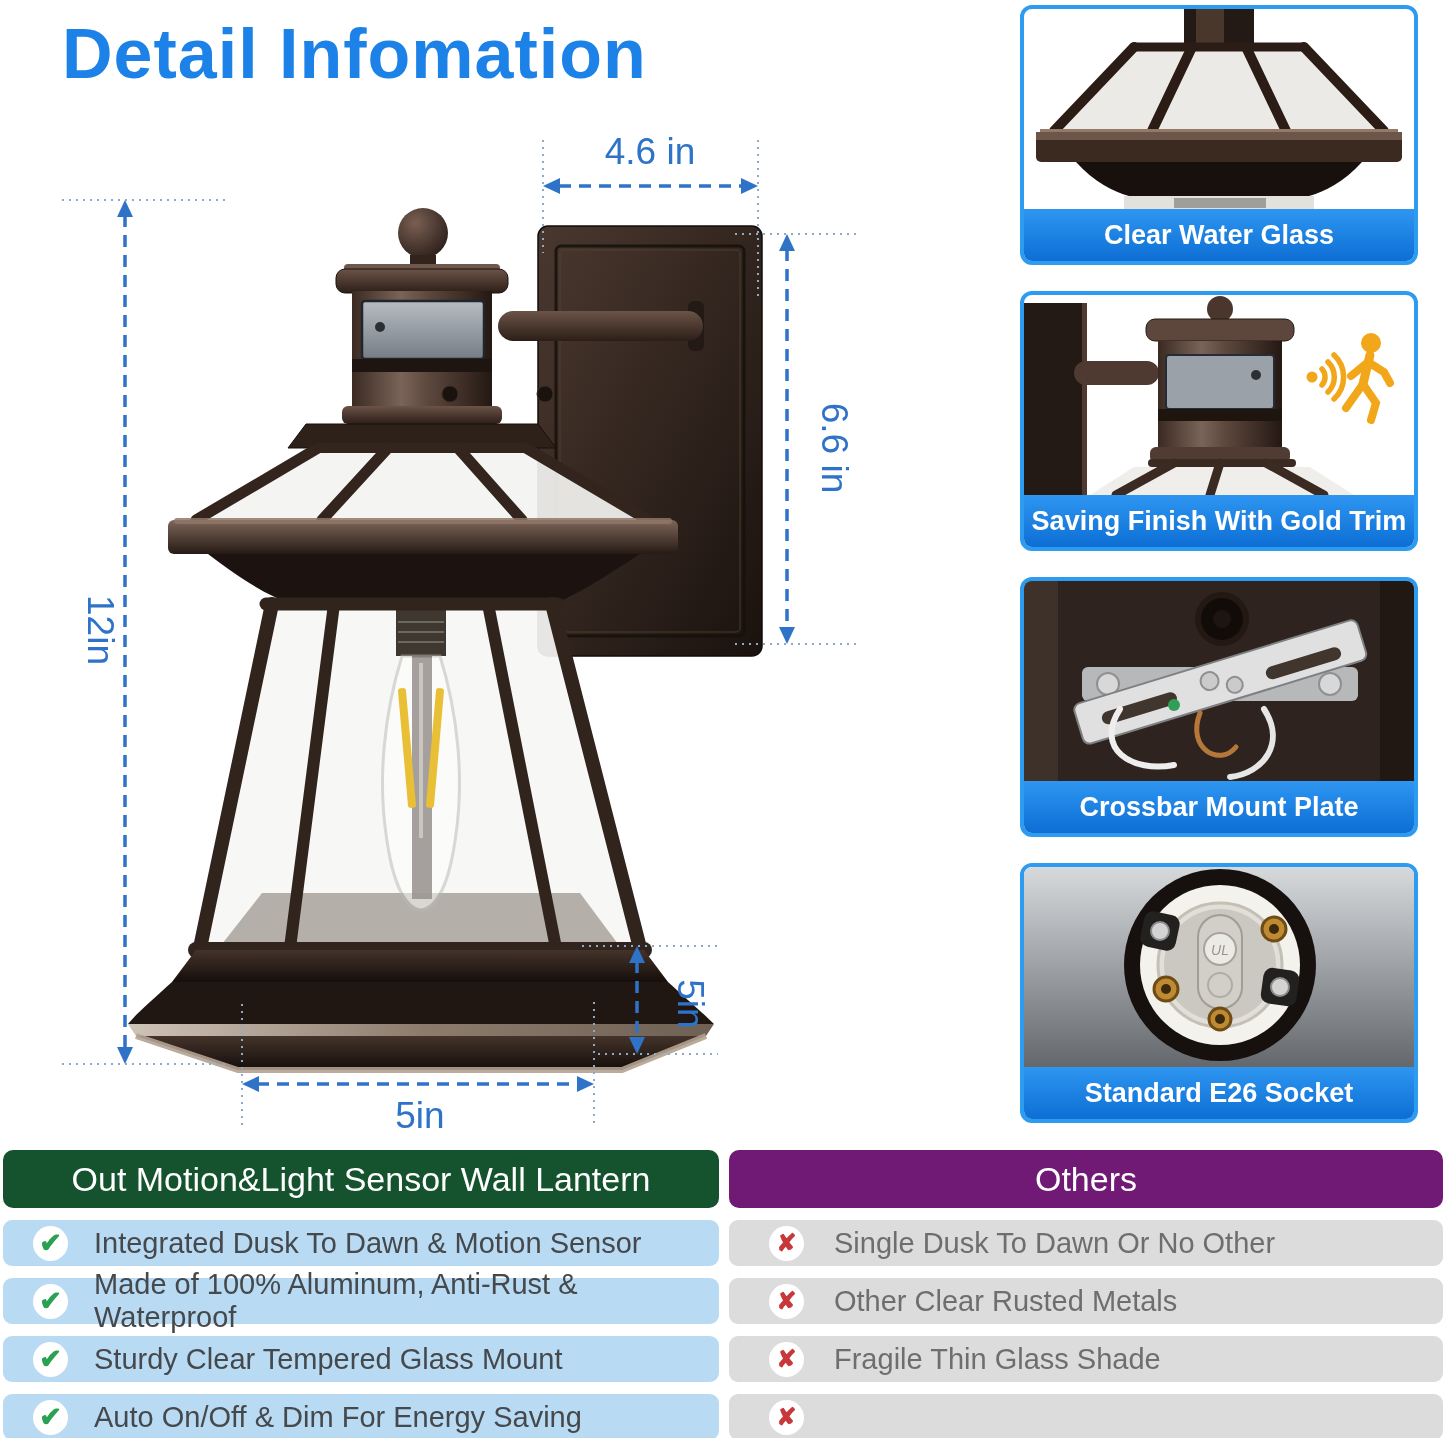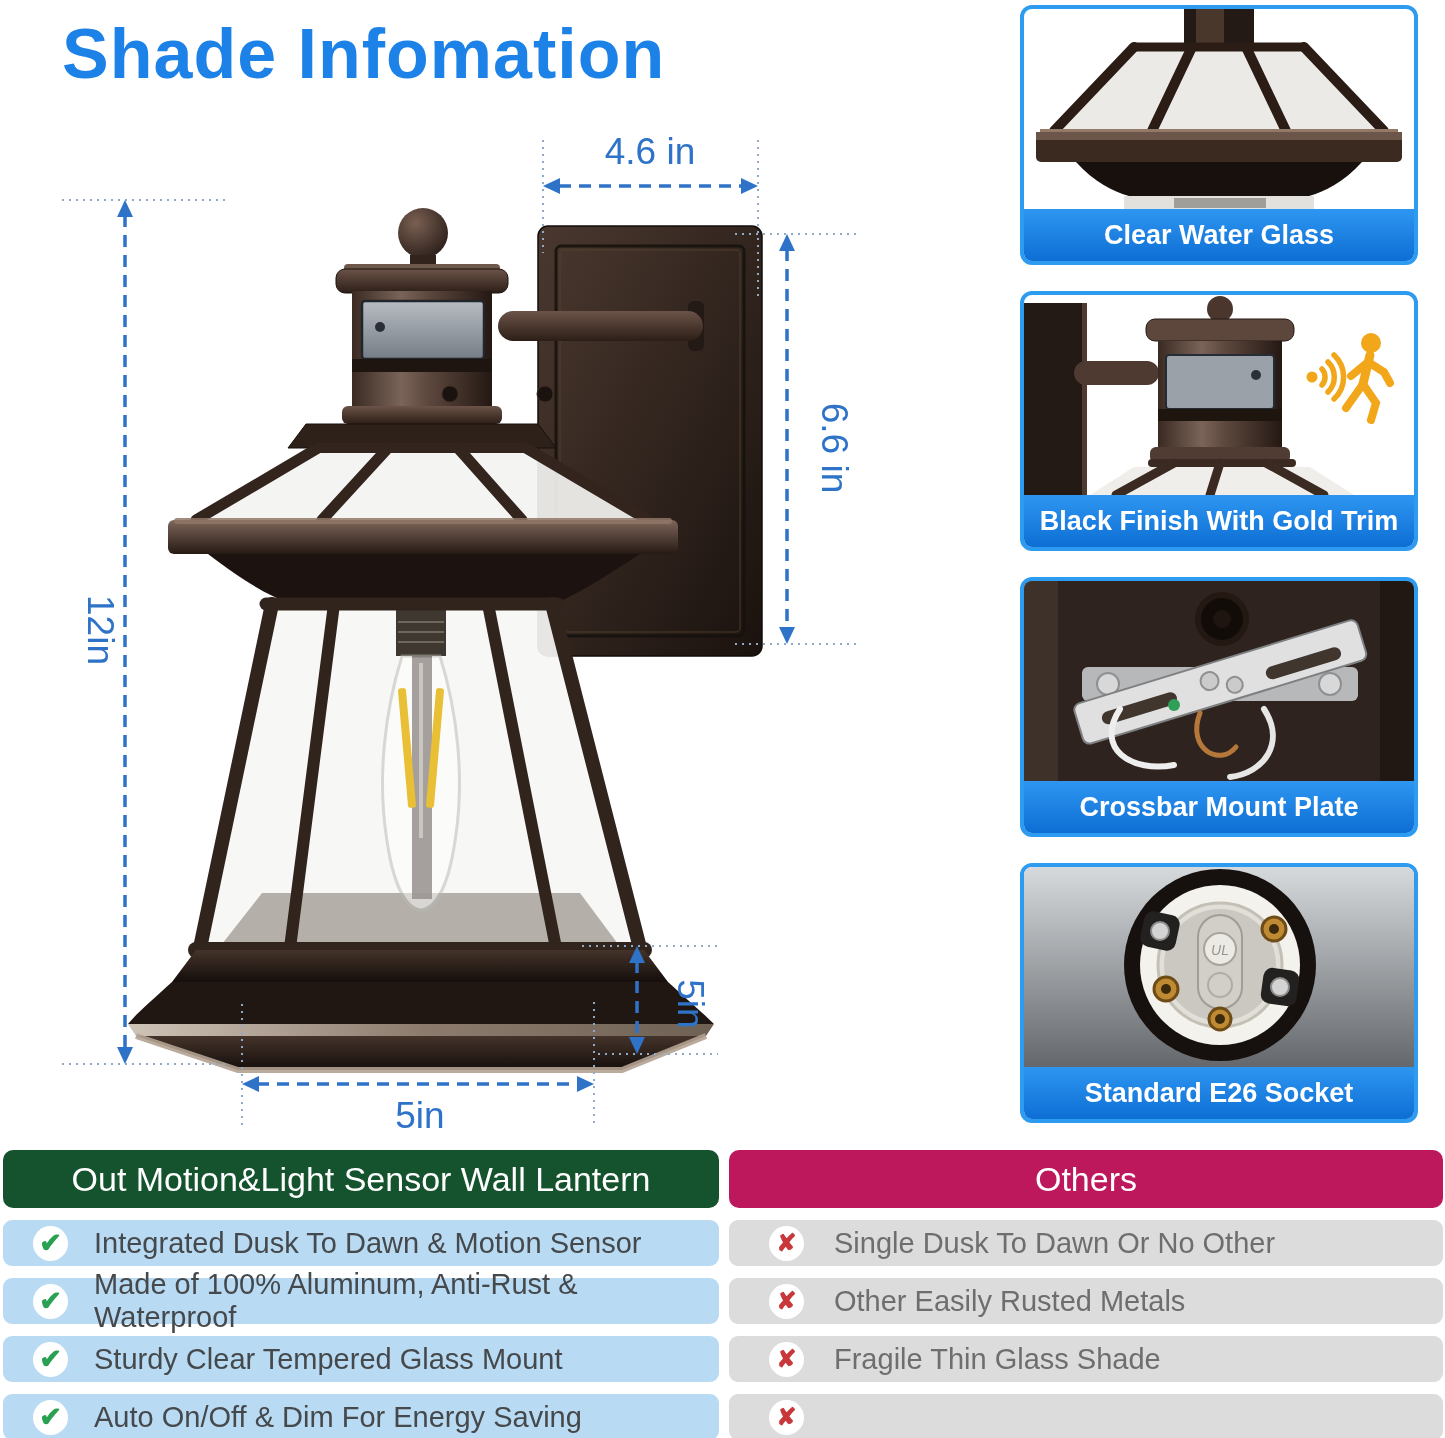--- a/index.html
+++ b/index.html
@@ -29,39 +29,39 @@
     display:flex;align-items:center;justify-content:center;
   }
   
   .compare{position:absolute;left:3px;top:1150px;width:1440px;}
   .compare-row{display:grid;grid-template-columns:716px 714px;column-gap:10px;}
   .hdr{
     height:58px;border-radius:10px;color:#ffffff;font-size:34px;
     display:flex;align-items:center;justify-content:center;
   }
   .hdr-product{background:#14532d;}
-  .hdr-others{background:#be185d;}
+  .hdr-others{background:#701a75;}
   .item-row{margin-top:12px;}
   .cell{
     height:46px;border-radius:9px;display:flex;align-items:center;
     font-size:29px;
   }
   .cell-product{background:#b9daf3;color:#45494c;padding-left:30px;gap:26px;}
   .cell-others{background:#dcdcdc;color:#6e6e6e;padding-left:40px;gap:30px;}
   .icon-circle{
     flex:0 0 auto;width:35px;height:35px;border-radius:50%;background:#ffffff;
     display:flex;align-items:center;justify-content:center;font-weight:bold;
   }
   .check-glyph{color:#2aa052;font-size:27px;line-height:1;}
   .cross-glyph{color:#c8373a;font-size:24px;line-height:1;}
 </style>
 </head>
 <body>
 
-<div class="page-title">Shade Infomation</div>
+<div class="page-title">Detail Infomation</div>
 
 <svg class="main-figure" viewBox="0 0 1010 1026">
   <defs>
     <linearGradient id="gPlate" x1="0" y1="0" x2="1" y2="1">
       <stop offset="0" stop-color="#4a382f"></stop>
         <stop offset="1" stop-color="#1a120e"></stop>
     </linearGradient>
     <linearGradient id="gMetal" x1="0" y1="0" x2="0" y2="1">
       <stop offset="0" stop-color="#6b5348"></stop>
         <stop offset="1" stop-color="#2c1e17"></stop>
@@ -267,21 +267,21 @@
           <path d="M346,60 L339,89"></path>
         </g>
         <g stroke-width="8">
           <path d="M344,67 L327,81"></path>
             <path d="M344,67 L360,77 L366,88"></path>
           <path d="M339,89 L322,113"></path>
             <path d="M339,89 L352,108 L347,125"></path>
         </g>
       </g>
     </svg>
-    <div class="panel-caption">Black Finish With Gold Trim</div>
+    <div class="panel-caption">Saving Finish With Gold Trim</div>
   </div>
 
   <div class="panel">
     <svg class="panel-art" viewBox="0 0 390 200">
       <rect x="0" y="0" width="390" height="200" fill="#2e231e"></rect>
       <rect x="0" y="0" width="34" height="200" fill="#4a3a31" opacity="0.6"></rect>
       <rect x="356" y="0" width="34" height="200" fill="#1c1410" opacity="0.7"></rect>
       <circle cx="198" cy="38" r="24" fill="#120c09" stroke="#241812" stroke-width="6"></circle>
       <circle cx="198" cy="38" r="9" fill="#1f1510"></circle>
       <rect x="58" y="86" width="276" height="34" rx="6" fill="#b6b8ba"></rect>
@@ -365,21 +365,21 @@
     <div class="cell cell-product">
       <span class="icon-circle">
           <span class="check-glyph">✔</span>
         </span>
       <span>Made of 100% Aluminum, Anti-Rust &amp; Waterproof</span>
     </div>
     <div class="cell cell-others">
       <span class="icon-circle">
           <span class="cross-glyph">✘</span>
         </span>
-      <span>Other Easily Rusted Metals</span>
+      <span>Other Clear Rusted Metals</span>
     </div>
   </div>
 
   <div class="compare-row item-row">
     <div class="cell cell-product">
       <span class="icon-circle">
           <span class="check-glyph">✔</span>
         </span>
       <span>Sturdy Clear Tempered Glass Mount</span>
     </div>

